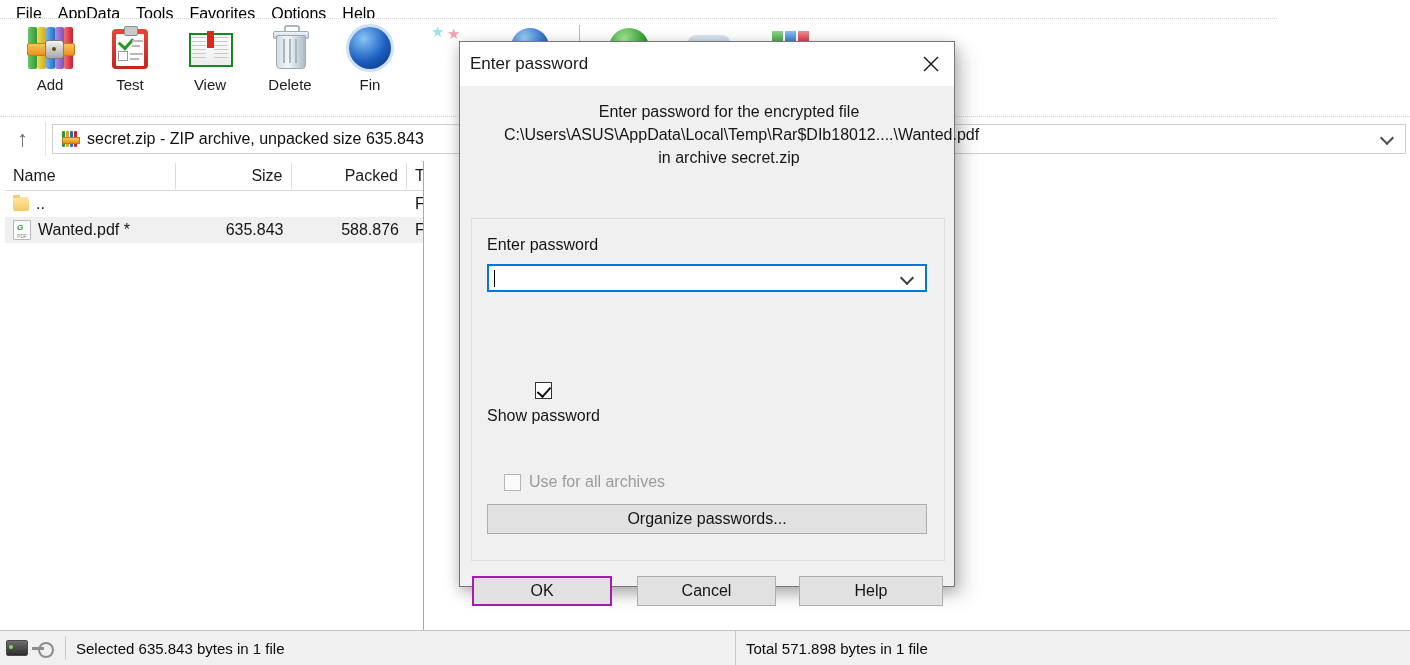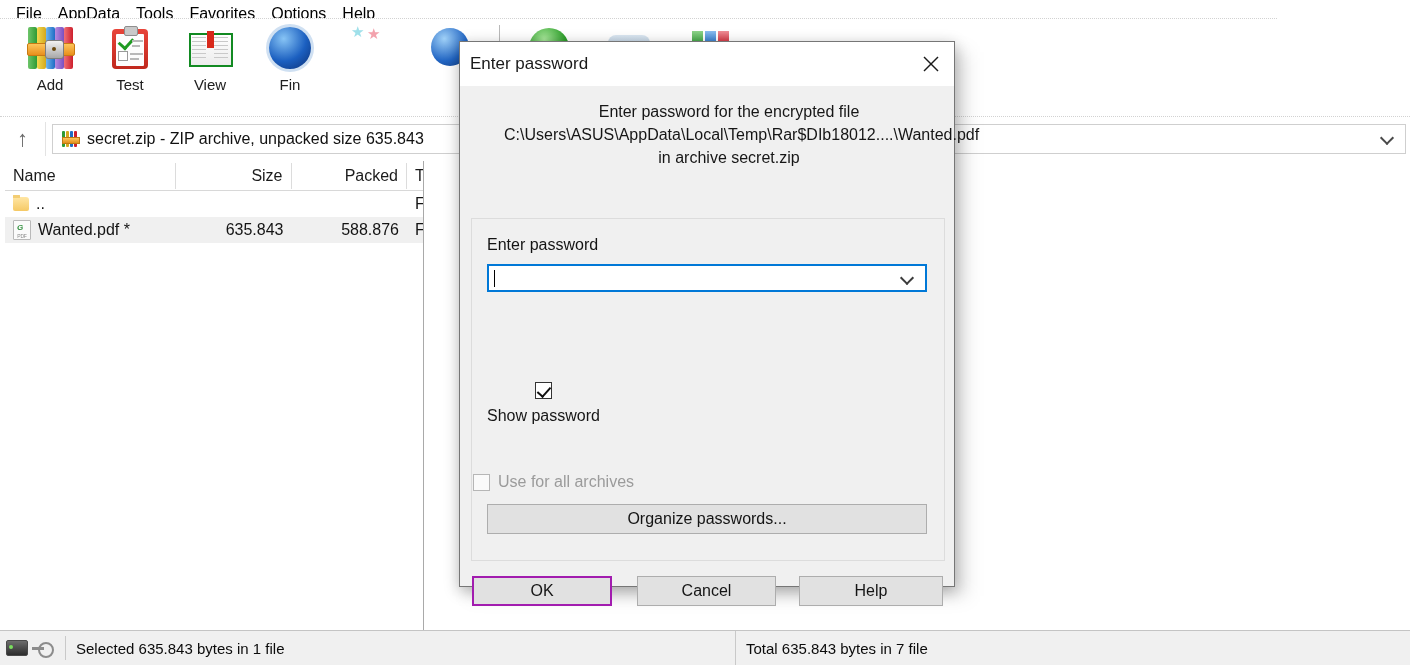--- a/index.html
+++ b/index.html
@@ -460,21 +460,21 @@
     width:8px; height:8px;
     border-right:2px solid #3c3c3c; border-bottom:2px solid #3c3c3c;
     transform:rotate(45deg);
   }
 
   .cbrow {
     position:absolute;
     display:flex; align-items:center; gap:8px;
   }
   .cbrow.show-pw { left:15px; top:163px;flex-direction:column; }
-  .cbrow.use-all { left:1px; top:254px;align-items:center; }
+  .cbrow.use-all { left:32px; top:254px;align-items:center; }
   .cbox {
     width:17px; height:17px; box-sizing:border-box;
     background:#ffffff; border:1px solid #333333;
     position:relative; flex:none;
   }
   .cbox.checked::after {
     content:''; position:absolute; left:4px; top:1px;
     width:6px; height:11px;
     border-right:2px solid #111; border-bottom:2px solid #111;
     transform:rotate(42deg);
@@ -559,20 +559,31 @@
         <div class="tb-ico ico-view">
           <span class="book-l"></span>
           <span class="book-r"></span>
           <span class="lines" style="left:7px;"></span>
           <span class="lines" style="left:29px;"></span>
           <span class="mark"></span>
         </div>
         <div class="tb-label">View</div>
       </div>
 
+      <div class="tb-btn">
+        <div class="tb-ico ico-del">
+          <span class="handle"></span>
+          <span class="lid"></span>
+          <span class="can"></span>
+          <span class="rib" style="left:18px;"></span>
+          <span class="rib" style="left:24px;"></span>
+          <span class="rib" style="left:30px;"></span>
+        </div>
+        <div class="tb-label">Delete</div>
+      </div>
 
       <div class="tb-btn">
         <div class="tb-ico ico-find">
           <span class="orb"></span>
         </div>
         <div class="tb-label">Fin</div>
       </div>
 
       <div class="tb-btn">
         <div class="tb-ico">
@@ -661,21 +672,21 @@
 
   <div class="rightpanel"></div>
 
   <div class="statusbar">
     <div class="sb-icons">
       <span class="sb-drive"></span>
       <span class="sb-key"></span>
     </div>
     <div class="sb-text">Selected 635.843 bytes in 1 file</div>
     <div class="sb-sect2">
-      <div class="sb-text" style="padding-left:0;">Total 635.843 bytes in 7 file</div>
+      <div class="sb-text" style="padding-left:0;">Total 571.898 bytes in 1 file</div>
     </div>
   </div>
 
   <div class="dlg-shadow"></div>
 
   <div class="dialog">
 
     <div class="dlg-title">
       <div class="dlg-title-text">Enter password</div>
       <div class="dlg-close">

